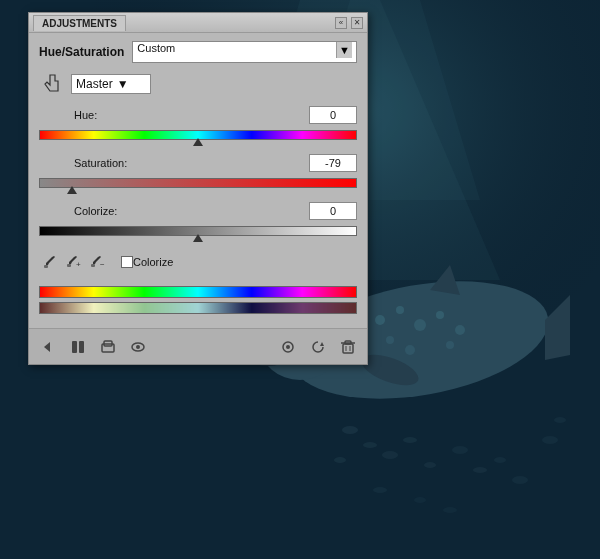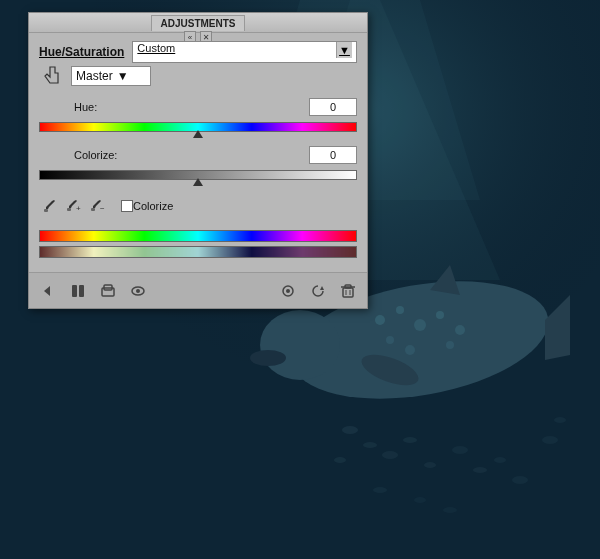--- a/index.html
+++ b/index.html
@@ -45,21 +45,20 @@
     }
 
     .panel-titlebar {
       background: linear-gradient(180deg, #d0d0d0 0%, #b8b8b8 100%);
       border-bottom: 1px solid #999;
       padding: 2px 4px;
       display: flex;
       align-items: center;
       justify-content: space-between;
       height: 20px;
-      flex-direction: column;
     }
 
     .panel-tab {
       background: #c8c8c8;
       border: 1px solid #999;
       border-bottom: none;
       padding: 2px 8px;
       font-size: 10px;
       font-weight: bold;
       color: #222;
@@ -86,22 +85,21 @@
 
     .panel-body {
       padding: 8px 10px 10px 10px;
       background: #b8b8b8;
     }
 
     
     .header-row {
       display: flex;
       align-items: center;
-      margin-bottom: 1px;
-      text-decoration: underline;
+      margin-bottom: 9px;
     }
 
     .header-label {
       font-size: 12px;
       font-weight: bold;
       color: #111;
       margin-right: 8px;
       white-space: nowrap;
     }
 
@@ -458,20 +456,30 @@
       <div class="slider-header">
         <span class="slider-label">Hue:</span>
         <div class="slider-value">0</div>
       </div>
       <div class="slider-track-container">
         <div class="hue-track"></div>
         <div class="slider-thumb" style="left: 50%;"></div>
       </div>
     </div>
 
+    <div class="slider-row">
+      <div class="slider-header">
+        <span class="slider-label">Saturation:</span>
+        <div class="slider-value">-79</div>
+      </div>
+      <div class="slider-track-container">
+        <div class="sat-track"></div>
+        <div class="slider-thumb" style="left: 10.5%;"></div>
+      </div>
+    </div>
 
     <div class="slider-row">
       <div class="slider-header">
         <span class="slider-label">Colorize:</span>
         <div class="slider-value">0</div>
       </div>
       <div class="slider-track-container">
         <div class="light-track"></div>
         <div class="slider-thumb" style="left: 50%;"></div>
       </div>

